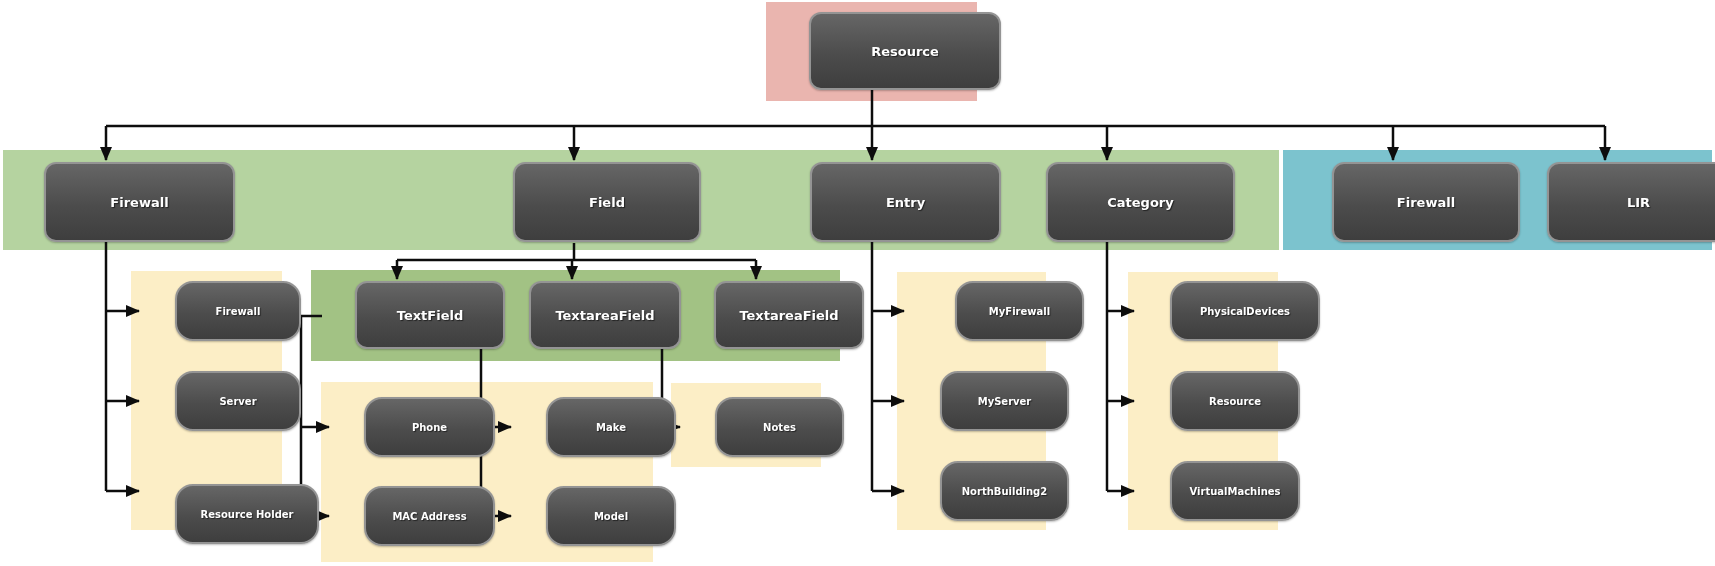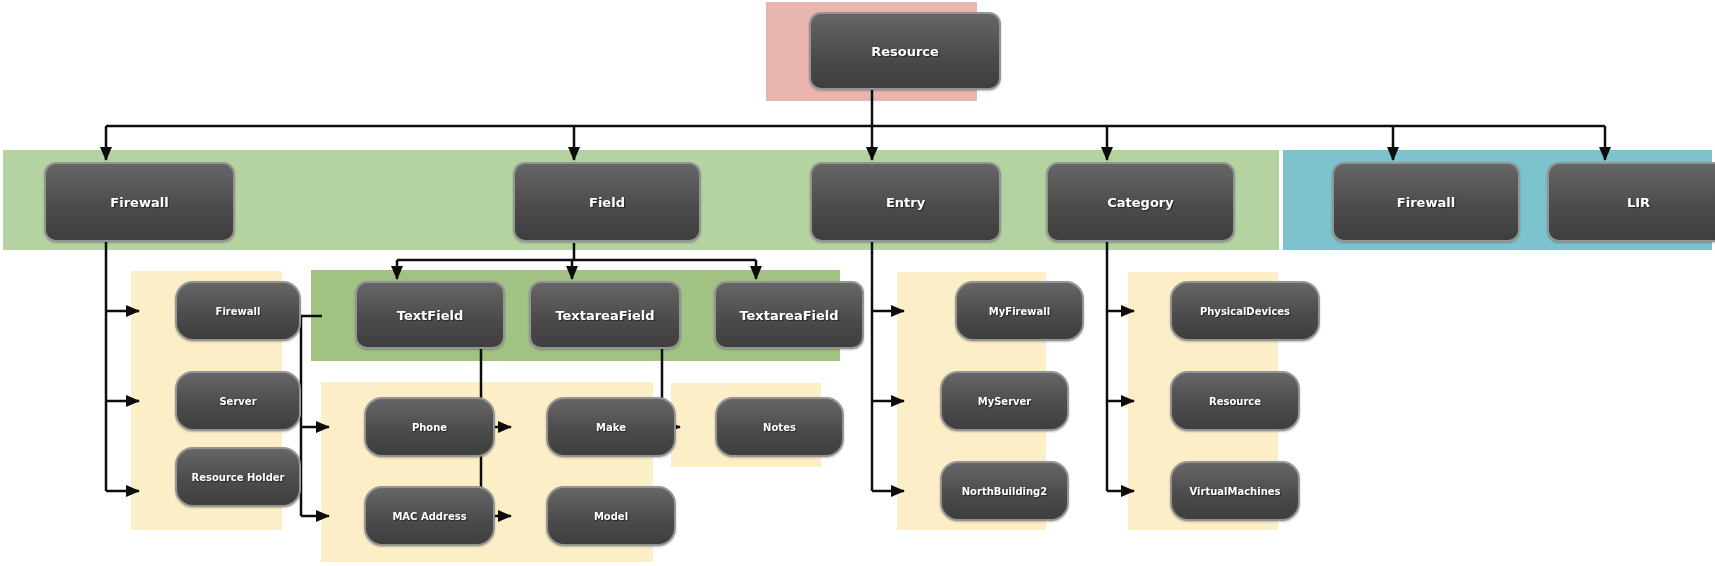--- a/index.html
+++ b/index.html
@@ -120,21 +120,21 @@
   <div class="node" style="left:1514px;top:162px;width:183px;height:80px">
     <span>LIR</span>
   </div>
 
   <div class="node leaf" style="left:142px;top:281px;width:126px;height:60px">
     <span>Firewall</span>
   </div>
   <div class="node leaf" style="left:142px;top:371px;width:126px;height:60px">
     <span>Server</span>
   </div>
-  <div class="node leaf" style="left:142px;top:447px;width:126px;height:60px">
+  <div class="node leaf" style="left:142px;top:484px;width:144px;height:60px">
     <span>Resource Holder</span>
   </div>
 
   <div class="node" style="left:322px;top:281px;width:150px;height:68px">
     <span>TextField</span>
   </div>
   <div class="node" style="left:496px;top:281px;width:152px;height:68px">
     <span>TextareaField</span>
   </div>
   <div class="node" style="left:681px;top:281px;width:150px;height:68px">

